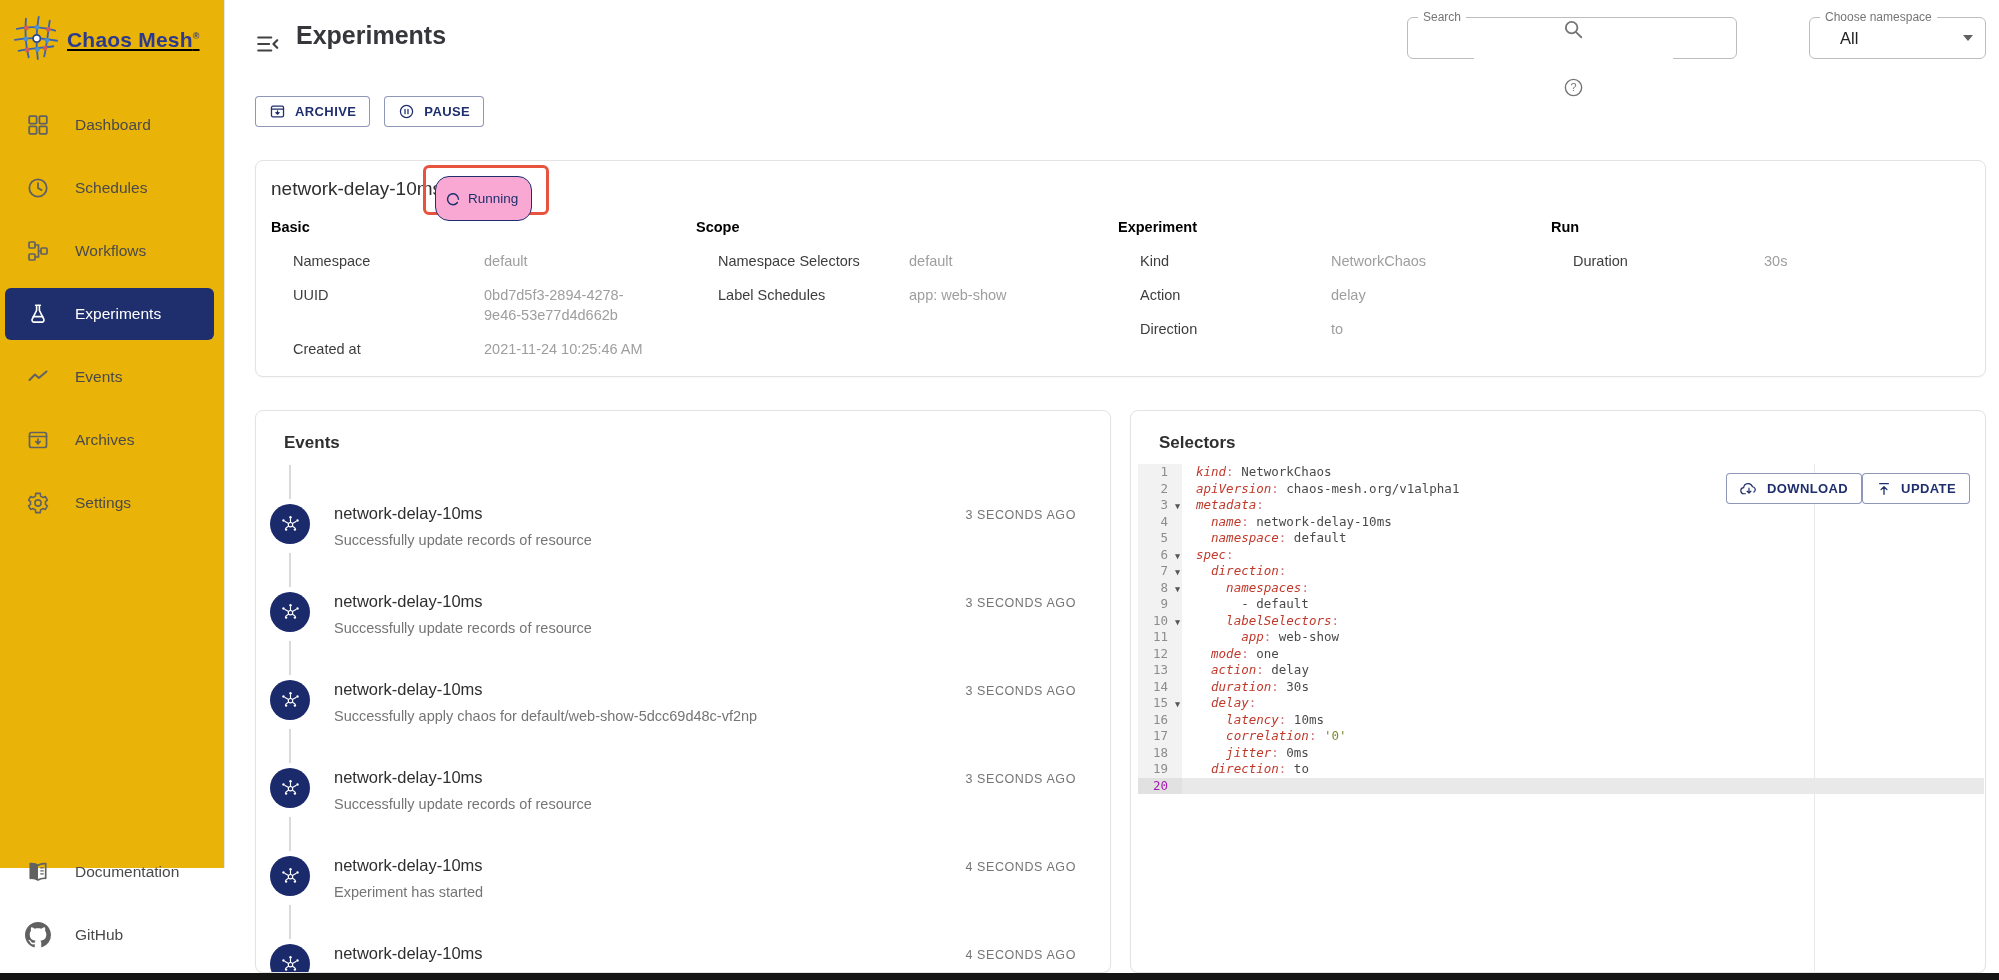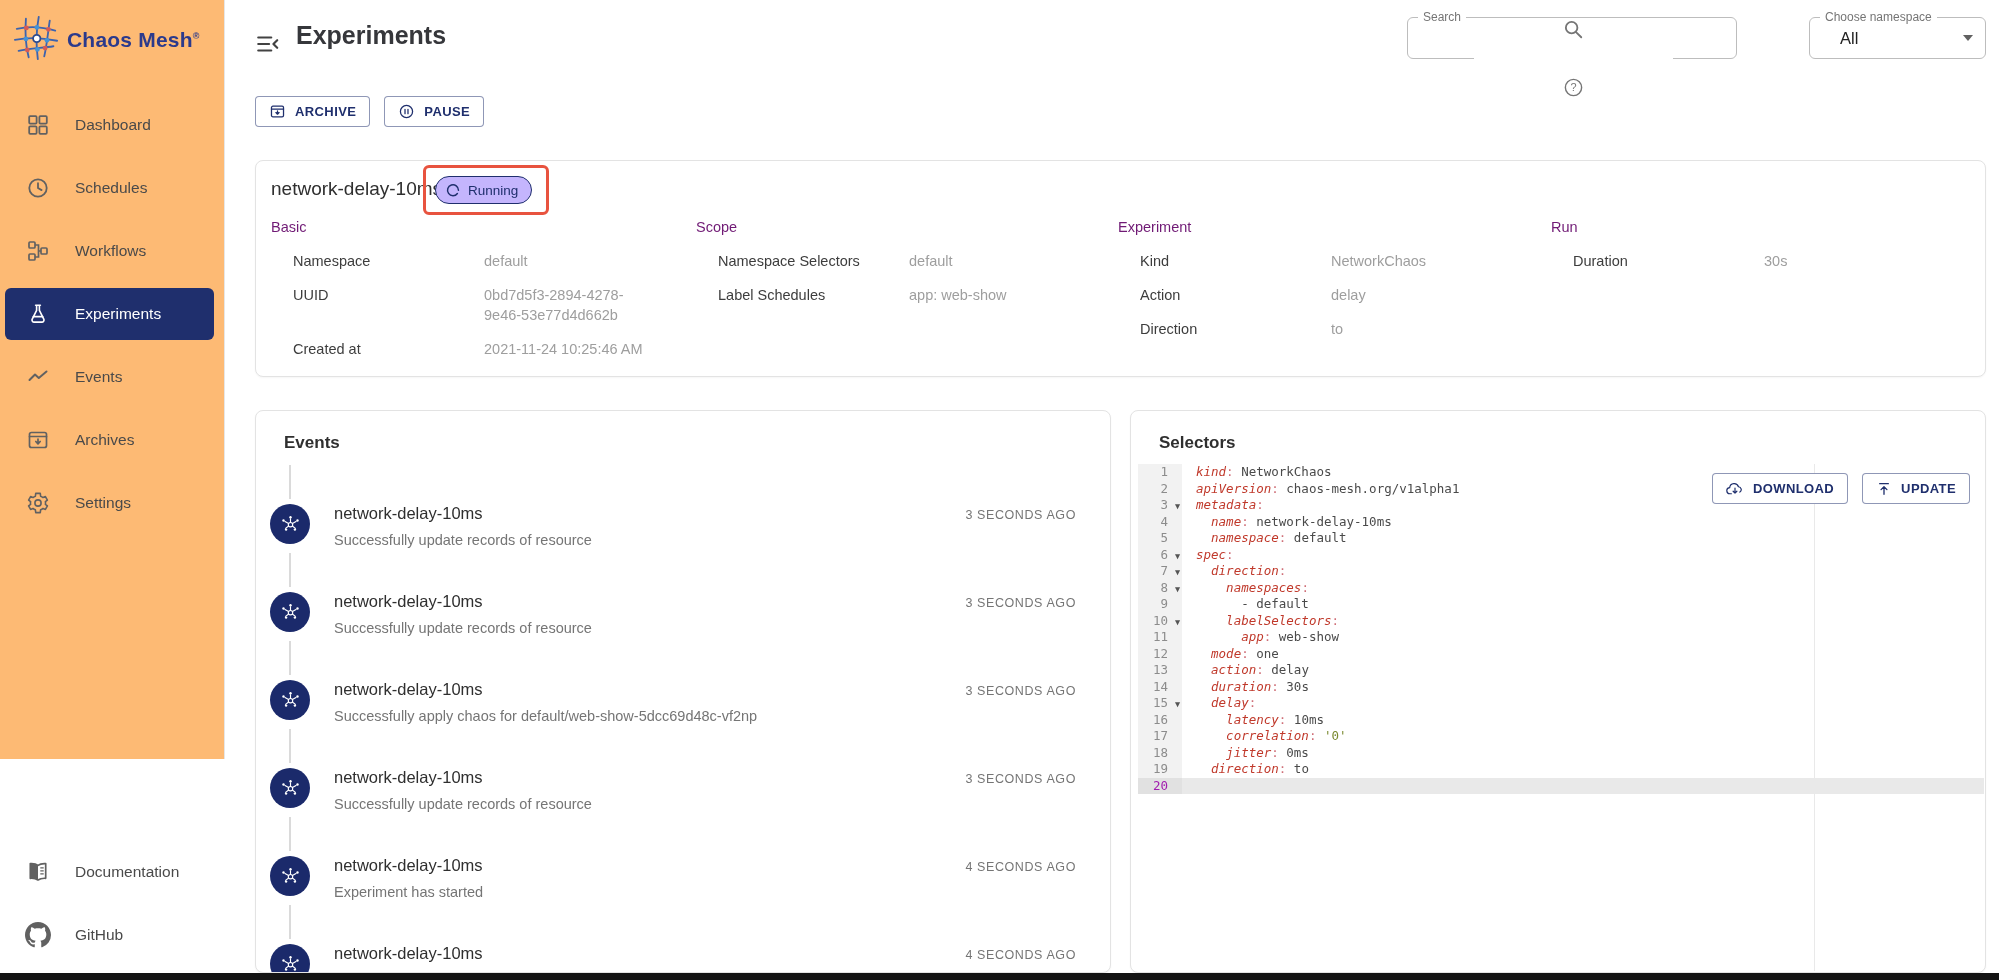--- a/index.html
+++ b/index.html
@@ -1,20 +1,20 @@
 <!DOCTYPE html>
 <html><head>
 <meta charset="utf-8">
 <style>
   * { margin:0; padding:0; box-sizing:border-box; }
   body { background:#fff; font-family:"Liberation Sans", sans-serif; }
   .page { position:relative; width:1999px; height:980px; background:#fff; overflow:hidden; }
 
   
-  .sidebar { position:absolute; left:0; top:0; width:225px; height:759px; background:#fdba74; border-right:1px solid #e6e6e6; }
+  .sidebar { position:absolute; left:0; top:0; width:225px; height:868px; background:#eab308; border-right:1px solid #e6e6e6;text-decoration:underline; }
   .logo { display:flex; align-items:center; gap:9px; padding:16px 0 0 14px; cursor:pointer; }
   .logo-text { font-size:21px; font-weight:bold; color:#2b3a8c; letter-spacing:.2px; }
   .logo-text sup { font-size:9px; }
   .nav { position:absolute; top:99px; left:0; right:0; }
   .nav-footer { position:absolute; top:846px; left:0; right:0; }
   .nav-item { height:52px; margin:0 10px 11px 5px; border-radius:6px; display:flex; align-items:center; padding-left:20px; gap:24px; color:#616161; cursor:pointer; }
   .nav-item .nav-label { font-size:15.5px; color:#4a4a4a; }
   .nav-item.selected { background:var(--primary,#1f2f6d); color:#fff; }
   .nav-item.selected .nav-label { color:#fff; }
   .nav-ic { width:26px; height:26px; display:flex; align-items:center; justify-content:center; }
@@ -31,26 +31,26 @@
   .caret { width:0; height:0; border-left:5.5px solid transparent; border-right:5.5px solid transparent; border-top:6px solid #616161; }
 
   
   .actions { position:absolute; left:255px; top:96px; display:flex; gap:14px; }
   .btn { display:inline-flex; align-items:center; gap:9px; height:31px; padding:0 13px; border:1px solid rgba(31,47,109,.5); border-radius:4px; color:var(--primary,#1f2f6d); font-size:13px; font-weight:bold; letter-spacing:.4px; background:#fff; cursor:pointer; font-family:inherit; }
 
   
   .card { position:absolute; background:#fff; border:1px solid #e3e3e3; border-radius:8px; box-shadow:0 1px 2px rgba(0,0,0,.04); }
   .detail-card { left:255px; top:160px; width:1731px; height:217px; }
   .exp-name { position:absolute; left:15px; top:17px; font-size:19px; font-weight:500; color:#2f2f2f; }
-  .status-chip { position:absolute; left:179px; top:15px; height:28px; border:1px solid var(--primary,#1f2f6d); border-radius:14px; display:inline-flex; align-items:center; gap:7px; padding:0 13px 0 9px; color:var(--primary,#1f2f6d); font-size:13.5px; font-weight:500; background:#c4b5fd; }
+  .status-chip { position:absolute; left:179px; top:15px; height:45px; border:1px solid var(--primary,#1f2f6d); border-radius:14px; display:inline-flex; align-items:center; gap:7px; padding:0 13px 0 9px; color:var(--primary,#1f2f6d); font-size:13.5px; font-weight:500; background:#f9a8d4; }
   .annotation { position:absolute; left:167px; top:4px; width:126px; height:50px; border:3px solid var(--annotation,#e8533f); border-radius:6px; }
   .detail-col { position:absolute; top:58px; }
   .detail-col:nth-of-type(1){ left:15px; } .detail-col:nth-of-type(2){ left:440px; }
   .detail-col:nth-of-type(3){ left:862px; } .detail-col:nth-of-type(4){ left:1295px; }
-  .col-title { font-size:14.5px; font-weight:normal; color:#701a75; margin-bottom:16px; }
+  .col-title { font-size:14.5px; font-weight:bold; color:#000000; margin-bottom:16px; }
   .kv { display:flex; margin-bottom:14px; font-size:14.5px; line-height:20px; }
   .kv .k { width:213px; padding-left:22px; color:#3d3d3d; flex:0 0 213px; }
   .kv .v { color:#9e9e9e; max-width:172px; }
 
   
   .events-card { left:255px; top:410px; width:856px; height:563px; overflow:hidden; }
   .card-title { margin:22px 0 0 28px; font-size:17px; font-weight:600; color:#2f2f2f; }
   .ev-list { margin-top:12px; }
   .ev-connector { width:2px; height:34px; background:#dadada; margin:5px 0 5px 33px; }
   .ev-row { position:relative; padding:0 34px 0 78px; }
@@ -67,21 +67,21 @@
   .cl-row { display:flex; height:16.5px; position:relative; }
   .cl-row.active { background:#e9e9e9; }
   .cl-gut { flex:0 0 44px; width:44px; background:#f2f2f2; color:#8c8c8c; text-align:right; padding-right:14px; position:relative; }
   .cl-row.active .cl-gut { background:#e1e1e1; color:#a21caf; }
   .cl-fold { position:absolute; right:2px; top:1px; font-size:8.5px; color:#555; cursor:pointer; }
   .cl-txt { white-space:pre; padding-left:14px; flex:1; }
   .tk-k { color:var(--yaml-key,#c0392b); font-style:italic; }
   .tk-c { color:var(--yaml-colon,#cf6f78); }
   .tk-v { color:var(--yaml-value,#4a4a4a); }
   .tk-s { color:var(--yaml-string,#7a8a2f); }
-  .def-actions { position:absolute; top:62px; right:15px; display:flex; gap:14px; z-index:2; }
+  .def-actions { position:absolute; top:62px; right:15px; display:flex; gap:0; z-index:2; }
   .def-actions .btn { background:#fff; }
 
   .bottom-bar { position:absolute; left:0; top:973px; width:100%; height:7px; background:#141414; }
 </style>
 </head>
 <body>
 
 <div class="page" style="--primary: #1f2f6d; --annotation: #e8533f; --avatar: #1b2a6b; --yaml-key: #c0392b; --yaml-colon: #cf6f78; --yaml-value: #4a4a4a; --yaml-string: #7a8a2f;">
 
   <aside class="sidebar">

